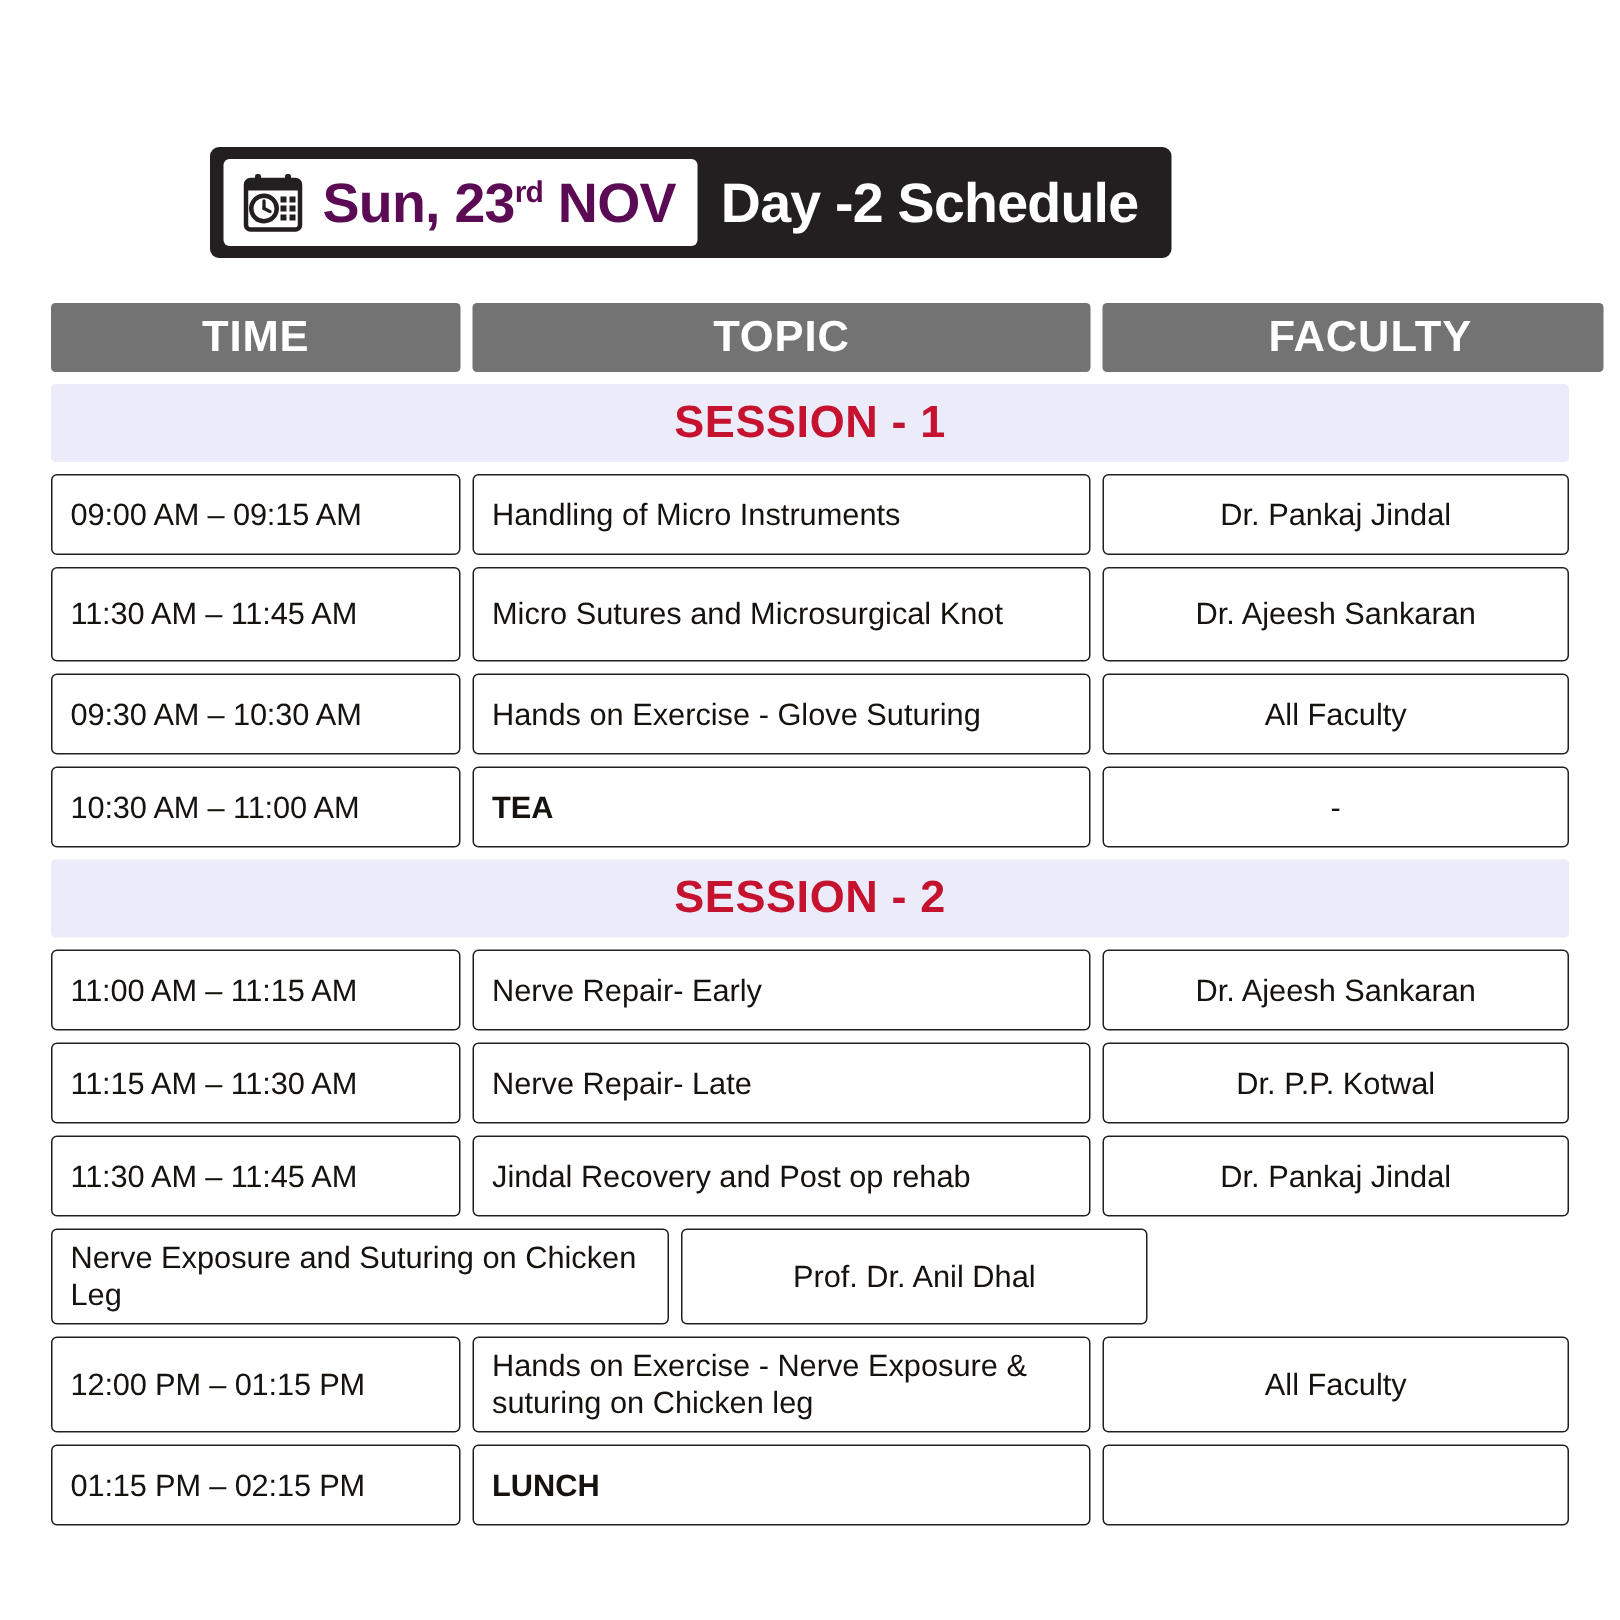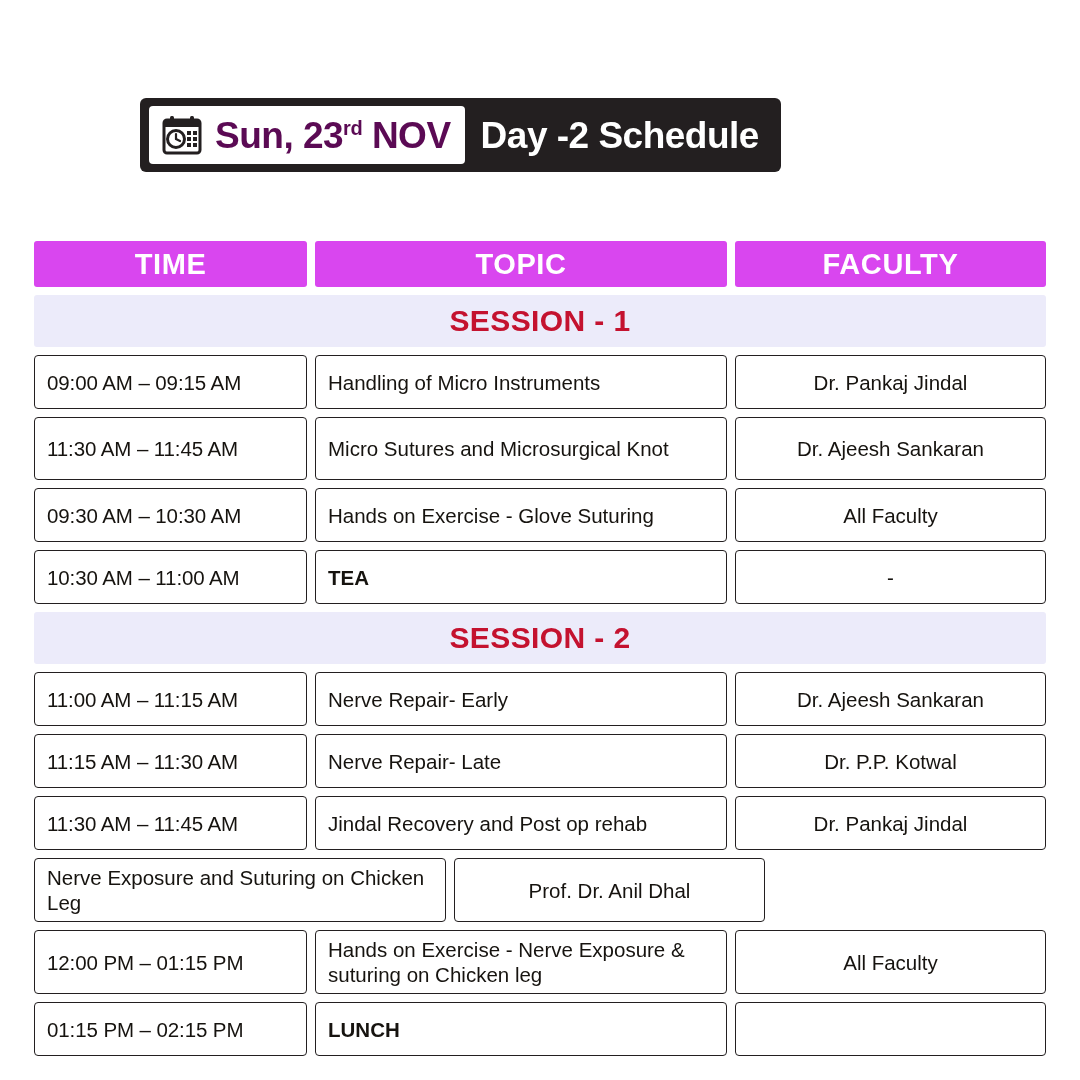--- a/index.html
+++ b/index.html
@@ -78,34 +78,33 @@
     top: 202px;
     width: 1012px;
   }
   .row {
     display: flex;
     gap: 8px;
     margin-bottom: 8px;
   }
   .c-time  { width: 273px; flex: 0 0 auto; }
   .c-topic { width: 412px; flex: 0 0 auto; }
-  .c-fac   { width: 311px; flex: 0 0 auto; }
+  .c-fac   { width: 311px; flex: 0 0 auto; padding-left: 23px; }
 
   .head-cell {
-    background: #d946ef;
+    background: #737373;
     color: #ffffff;
     font-size: 29px;
     font-weight: bold;
     letter-spacing: 0.6px;
     height: 46px;
     display: flex;
     align-items: center;
     justify-content: center;
     border-radius: 3px;
-    margin-top: 39px;
   }
 
   .session-row {
     background: #ecebfa;
     border-radius: 3px;
     height: 52px;
     display: flex;
     align-items: center;
     justify-content: center;
     margin-bottom: 8px;

